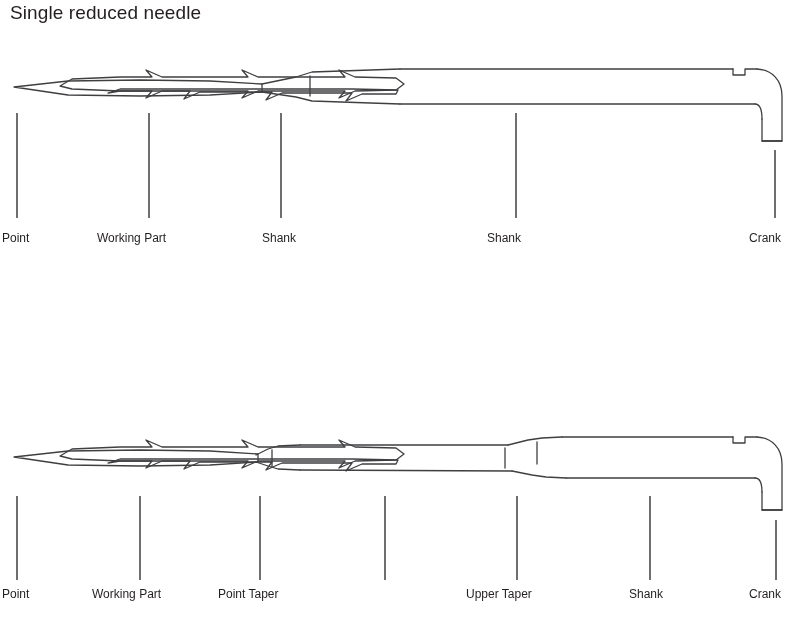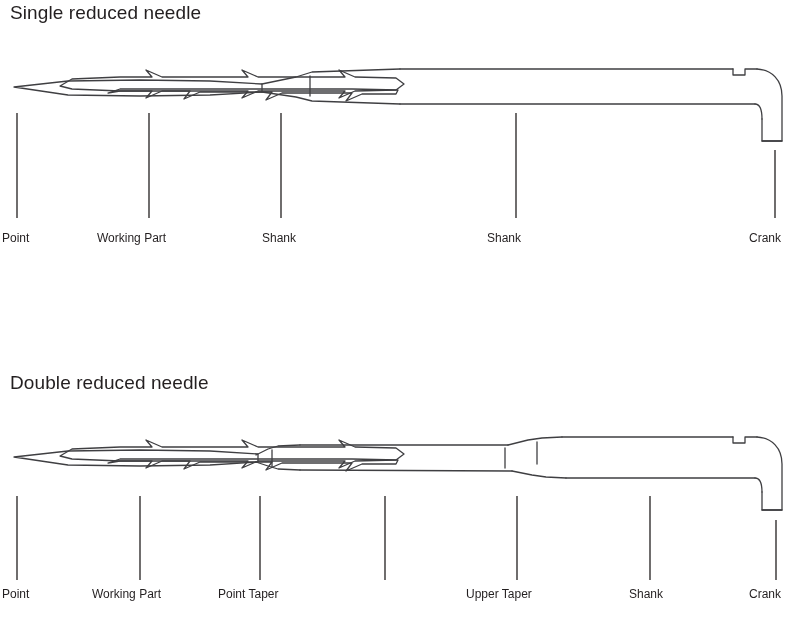--- a/index.html
+++ b/index.html
@@ -115,21 +115,20 @@
       <div class="label" style="left:2px;">Point</div>
       <div class="label" style="left:97px;">Working Part</div>
       <div class="label" style="left:262px;">Shank</div>
       <div class="label" style="left:487px;">Shank</div>
       <div class="label" style="left:749px;">Crank</div>
     </div>
   </div>
 
   <div class="diagram" id="diagram-double">
 
-    <div class="diagram-title">Double reduced needle</div>
 
     <svg class="needle-svg" width="800" height="210" viewBox="0 0 800 210">
       <g fill="none" stroke="#3f3f42" stroke-width="1.3" stroke-linejoin="round" stroke-linecap="round">
 
         <path d="M14,87 L68,81 L140,80 L210,81 L258,84 L258,92 L210,95 L140,96 L68,95 Z"></path>
 
         <path d="M60,86
                  L72,79 L120,77 L152,77
                  L146,70 L162,77 L215,77 L248,77
                  L242,70 L258,77 L312,77 L345,77

